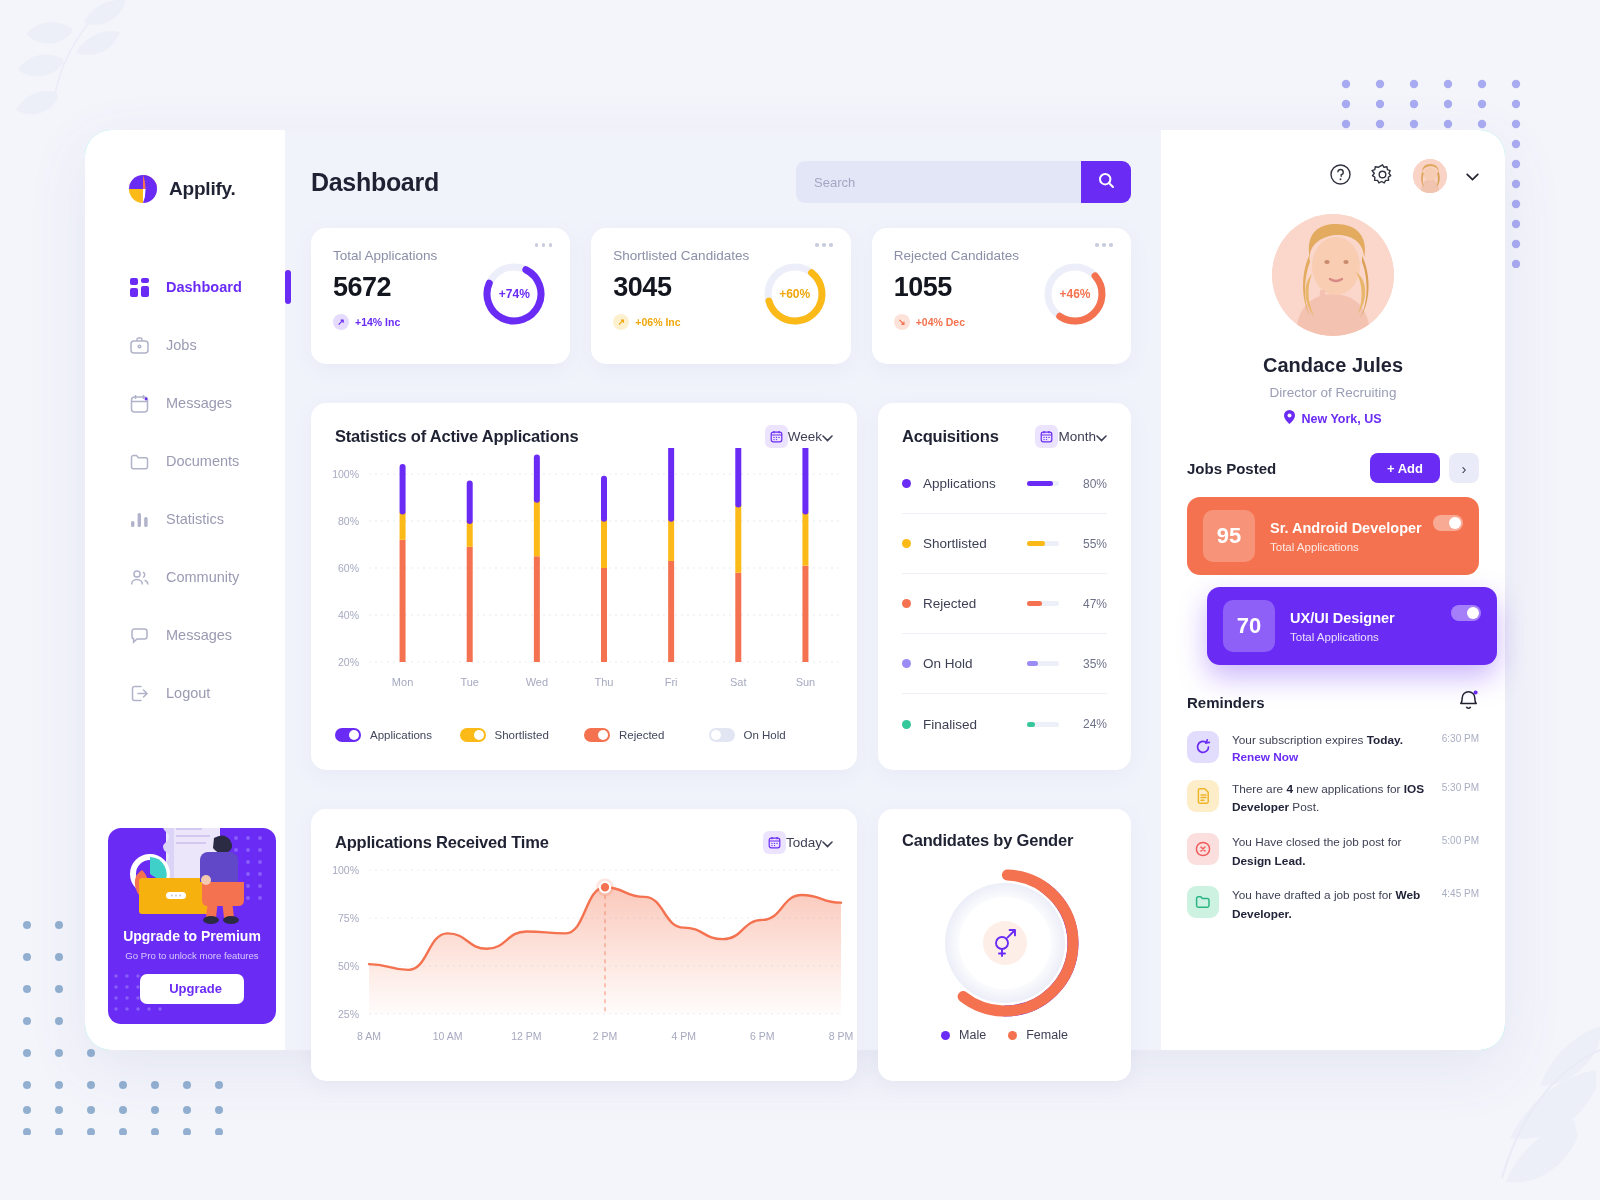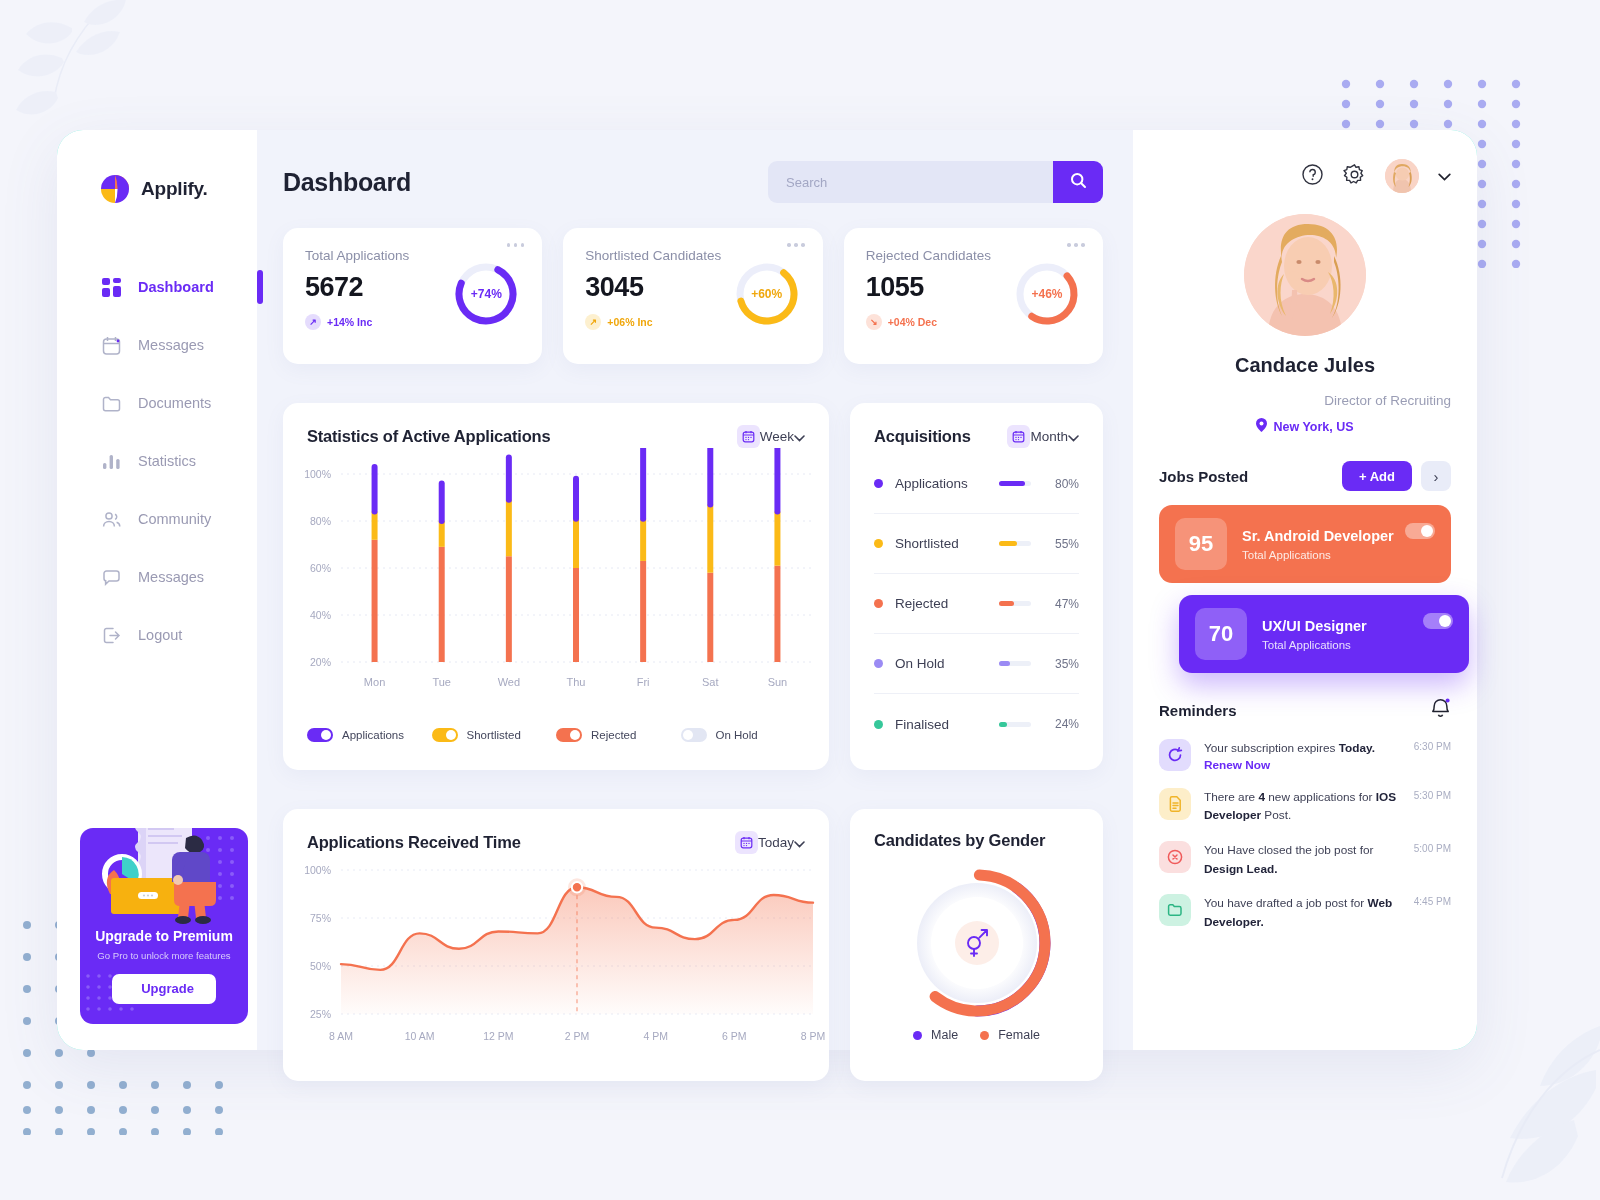--- a/index.html
+++ b/index.html
@@ -19,21 +19,21 @@
     pointer-events: none;
   }
   .dots {
     position: absolute;
     pointer-events: none;
   }
 
   
   .app {
     position: absolute;
-    left: 57px; top: 130px;
+    left: 85px; top: 130px;
     width: 1420px; height: 920px;
     display: flex;
     border-radius: 26px;
     background: #5eead4;
     box-shadow: 0 18px 60px rgba(90,100,160,.10);
   }
 
   
   .sidebar {
     width: 200px;
@@ -182,21 +182,21 @@
   .rb-avatar {
     width: 34px; height: 34px; border-radius: 50%;
     background: #f8d3c8; overflow: hidden; position: relative; cursor: pointer;
   }
   .profile { text-align: center; margin-top: 18px; }
   .profile-pic {
     width: 122px; height: 122px; border-radius: 50%;
     margin: 0 auto; background: #fad6cb; position: relative; overflow: hidden;
   }
   .profile-name { font-size: 20px; font-weight: 700; color: #1f2233; margin-top: 18px; }
-  .profile-role { font-size: 13.5px; color: #9a9db5; margin-top: 16px; text-align: right; }
+  .profile-role { font-size: 13.5px; color: #9a9db5; margin-top: 8px; }
   .profile-loc { display: flex; align-items: center; justify-content: center; gap: 6px; margin-top: 10px; font-size: 12.5px; font-weight: 600; color: #6a2bf5; }
 
   .jobs-head { display: flex; align-items: center; justify-content: space-between; margin-top: 26px; }
   .jobs-title { font-size: 15px; font-weight: 700; color: #1f2233; }
   .jobs-actions { display: flex; gap: 9px; align-items: center; }
   .add-btn {
     background: #6a2bf5; color: #fff; border: 0; border-radius: 8px;
     height: 30px; padding: 0 17px; font-size: 13px; font-weight: 600; cursor: pointer;
     font-family: "Liberation Sans", sans-serif;
   }
@@ -368,20 +368,30 @@
             <rect x="1" y="1" width="8" height="7" rx="2"></rect>
               <rect x="12" y="1" width="8" height="5" rx="2"></rect>
             <rect x="1" y="11" width="8" height="9" rx="2"></rect>
               <rect x="12" y="9" width="8" height="11" rx="2"></rect>
           </svg>
         </span>
         <span>Dashboard</span>
         <span class="pill"></span>
       </div>
 
+      <div class="nav-item">
+        <span class="ico">
+          <svg width="21" height="21" viewBox="0 0 21 21" fill="none" stroke="#b0b3c9" stroke-width="1.5">
+            <rect x="2" y="6" width="17" height="12" rx="3"></rect>
+              <path d="M8 6V4.5A1.5 1.5 0 0 1 9.5 3h2A1.5 1.5 0 0 1 13 4.5V6"></path>
+              <circle cx="10.5" cy="11.5" r="1.3"></circle>
+          </svg>
+        </span>
+        <span>Jobs</span>
+      </div>
 
       <div class="nav-item">
         <span class="ico">
           <svg width="21" height="21" viewBox="0 0 21 21" fill="none" stroke="#b0b3c9" stroke-width="1.5">
             <rect x="2.5" y="4" width="16" height="15" rx="3"></rect>
               <path d="M2.5 8.5h16M6.5 2v4M14.5 2v4"></path>
             <circle cx="17" cy="6" r="1.4" fill="#6a2bf5" stroke="none"></circle>
           </svg>
         </span>
         <span>Messages</span>

